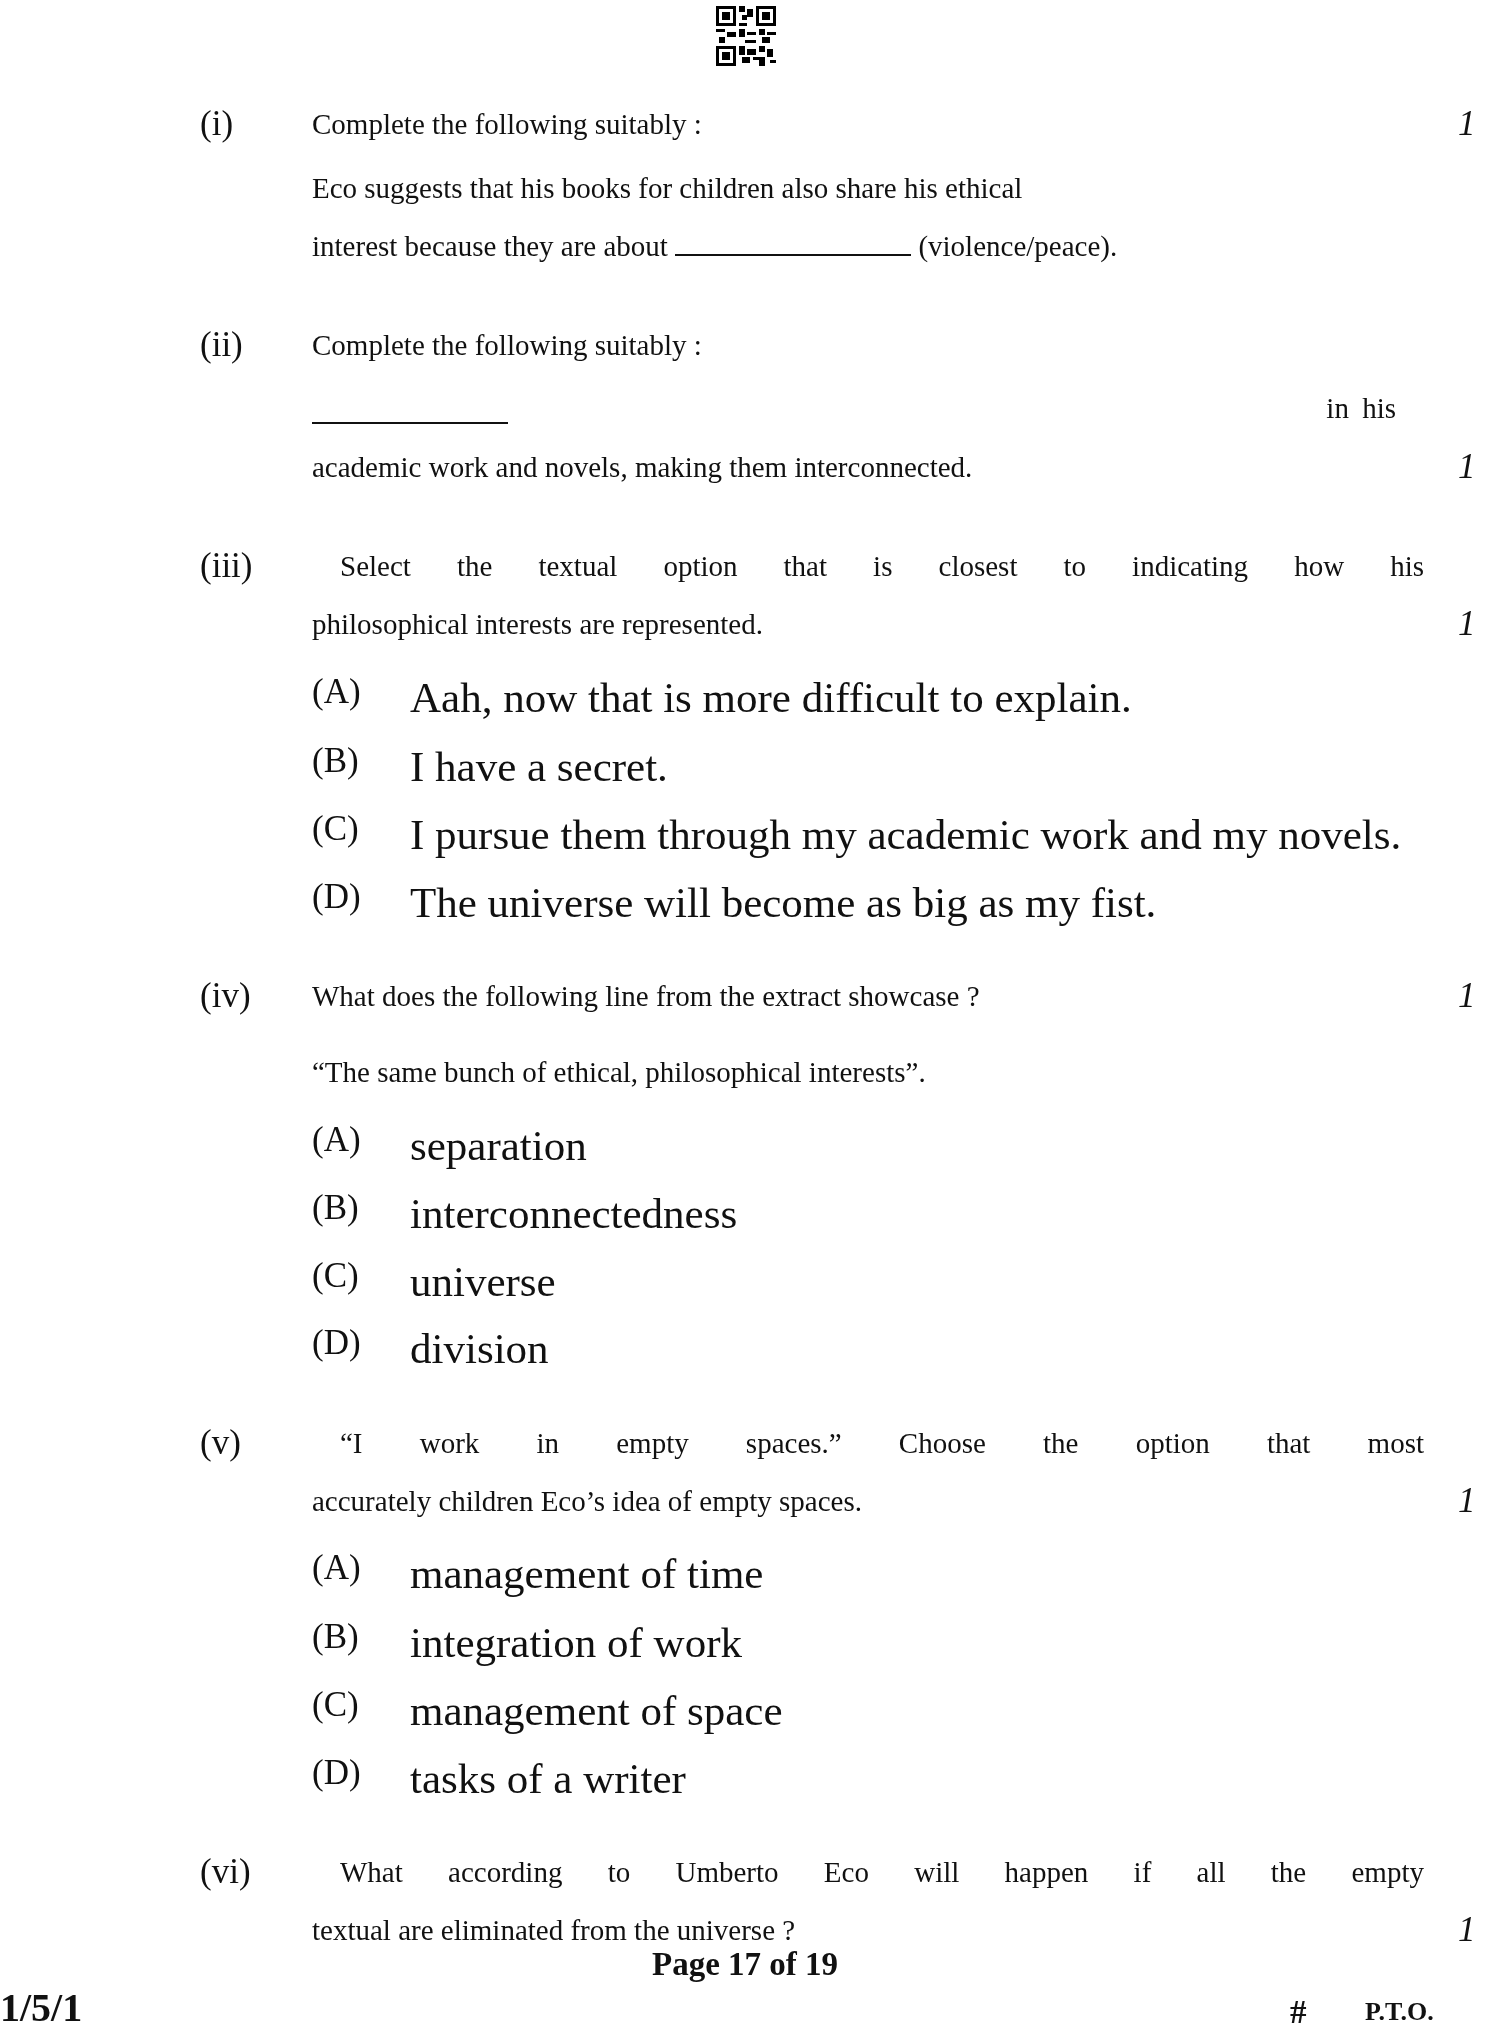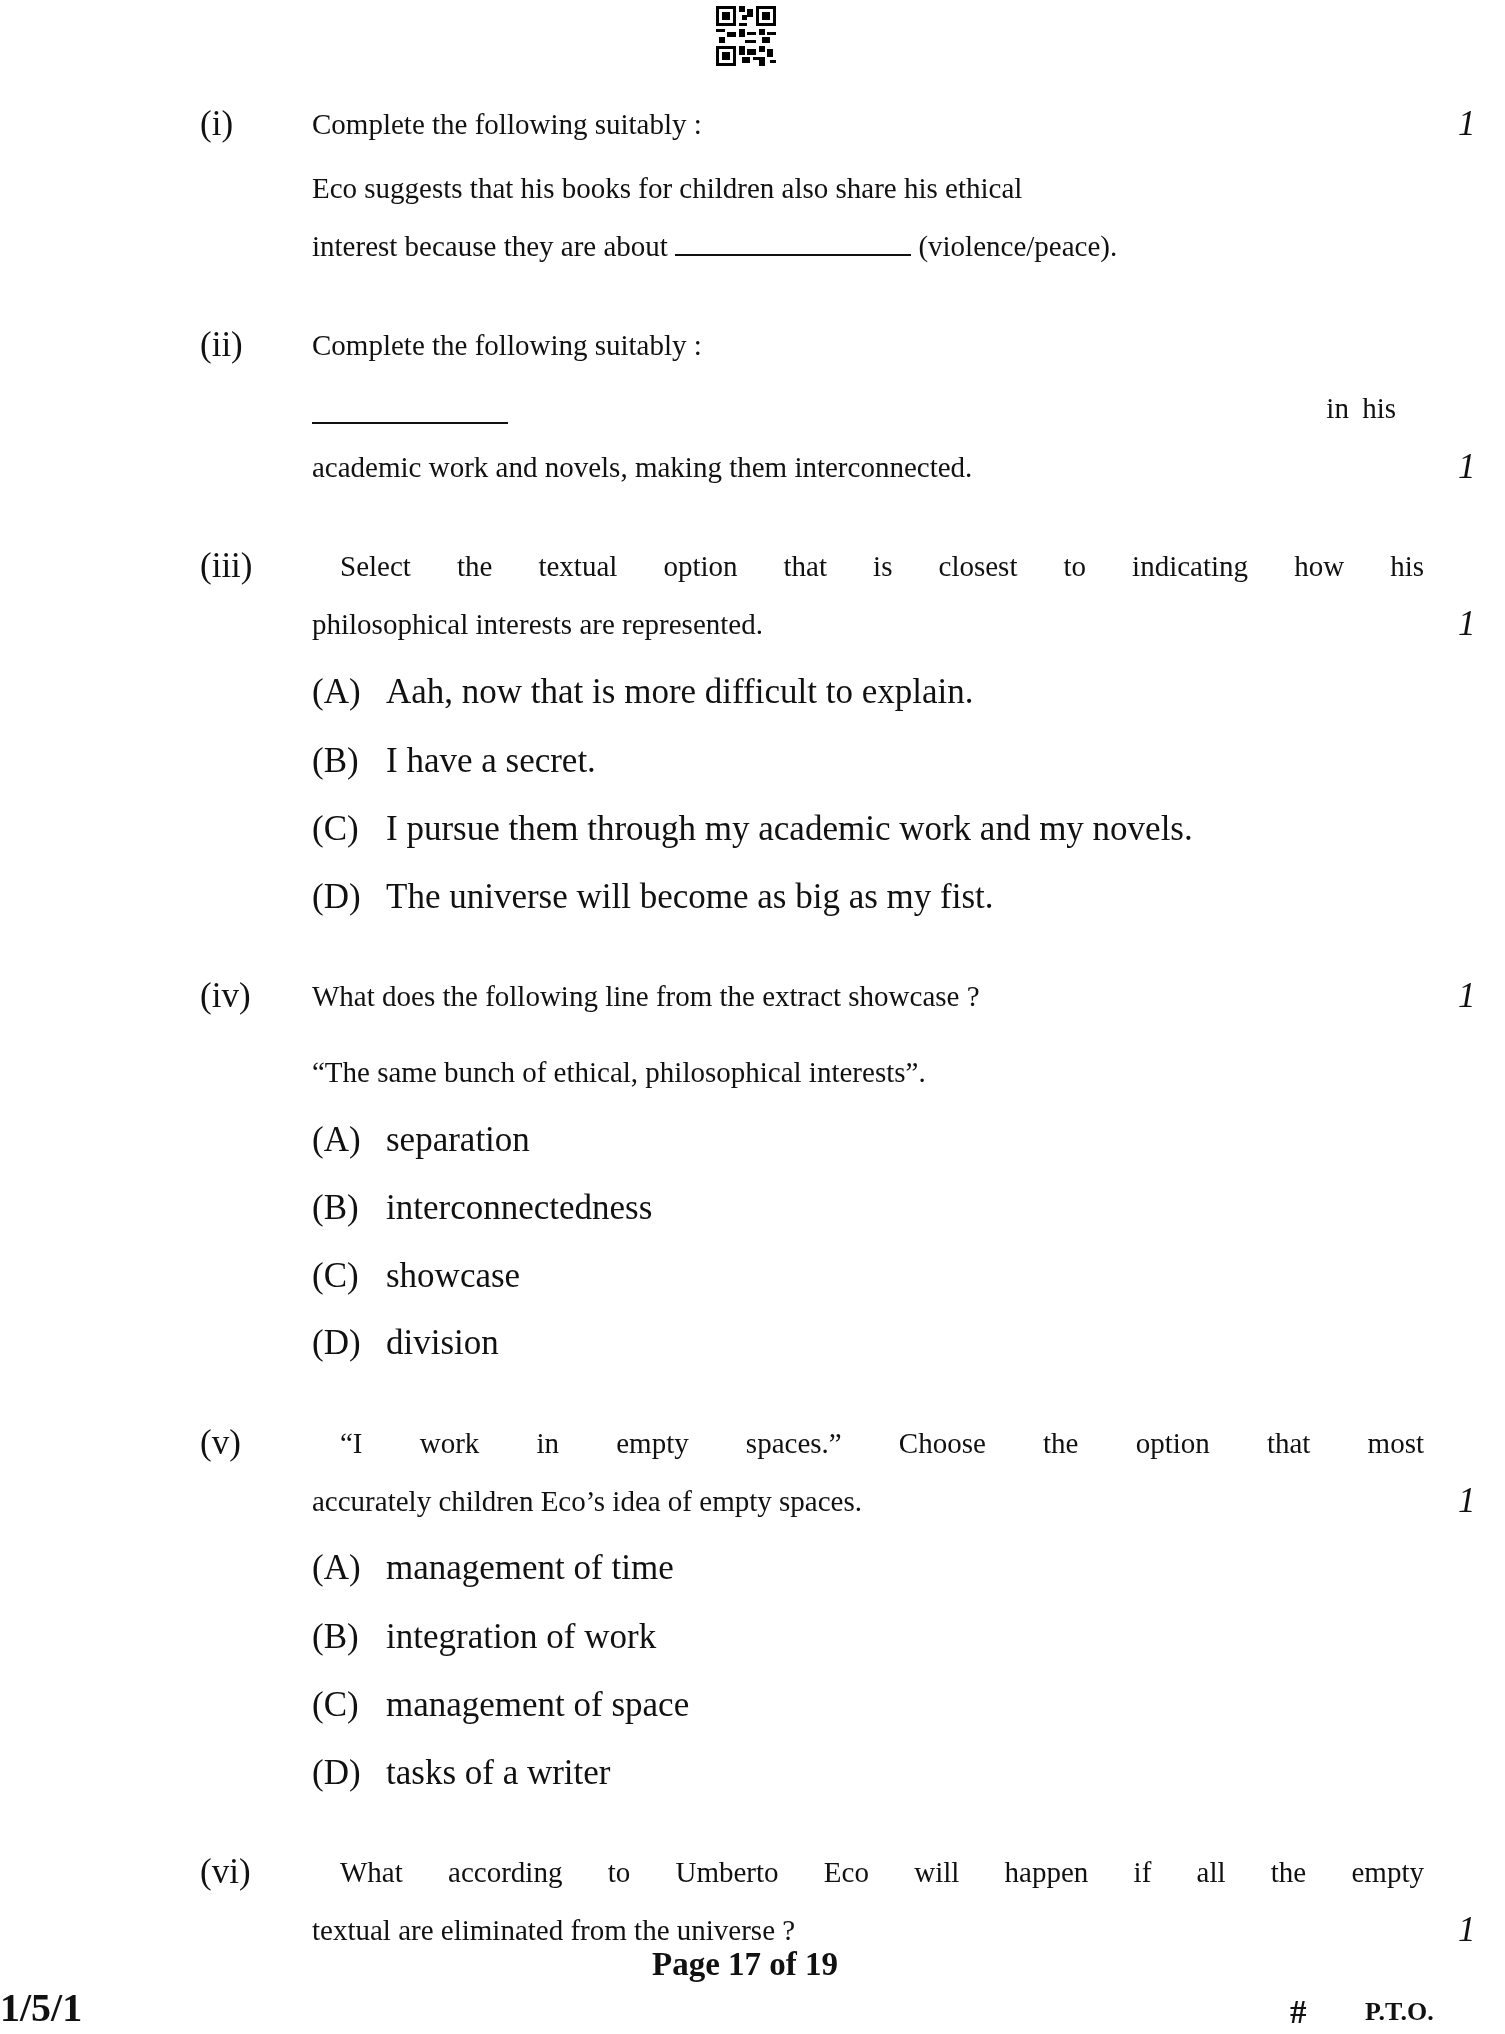--- a/index.html
+++ b/index.html
@@ -50,24 +50,25 @@
       font-style: italic;
     }
     .opt-label {
       position: absolute;
       left: 312px;
       font-size: 35px;
       line-height: 40px;
     }
     .opt-text {
       position: absolute;
-      left: 386px;
-      font-size: 35px;
+      left: 410px;
+      font-size: 43px;
       line-height: 40px;
       white-space: nowrap;
+      margin-top: 6px;
     }
     .blank {
       display: inline-block;
       border-bottom: 2px solid #111;
       height: 26px;
       vertical-align: baseline;
     }
     .footer {
       position: absolute;
       top: 1988px;
@@ -176,21 +177,21 @@
   <div>
     <span class="opt-label" style="top:1120px">(A)</span>
     <span class="opt-text" style="top:1120px">separation</span>
   </div>
   <div>
     <span class="opt-label" style="top:1188px">(B)</span>
     <span class="opt-text" style="top:1188px">interconnectedness</span>
   </div>
   <div>
     <span class="opt-label" style="top:1256px">(C)</span>
-    <span class="opt-text" style="top:1256px">showcase</span>
+    <span class="opt-text" style="top:1256px">universe</span>
   </div>
   <div>
     <span class="opt-label" style="top:1323px">(D)</span>
     <span class="opt-text" style="top:1323px">division</span>
   </div>
 </div>
 
 <div>
   <span class="q-label" style="top:1423px">(v)</span>
   <span class="line justify" style="top:1423px">“I work in empty spaces.” Choose the option that most</span>

